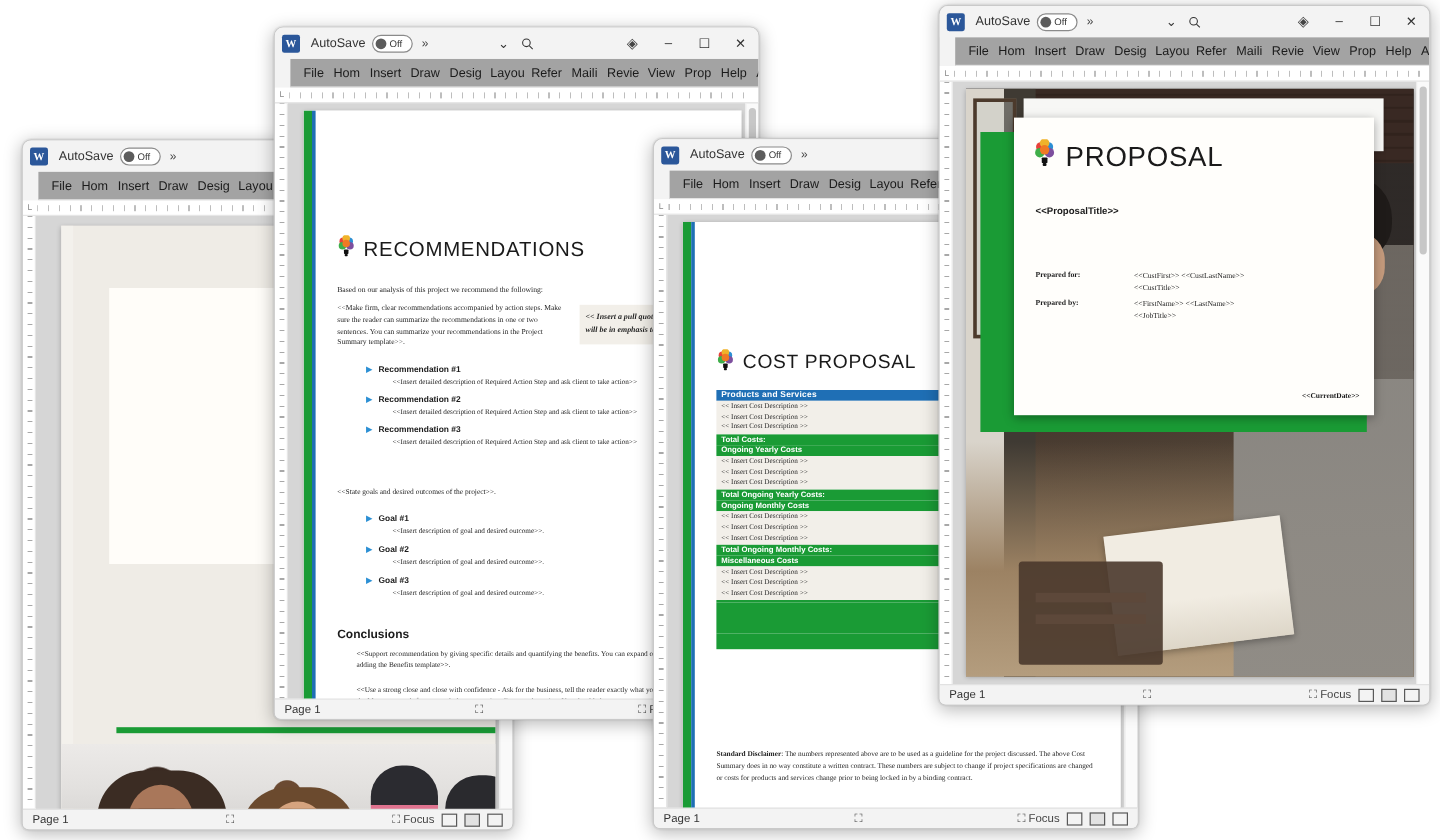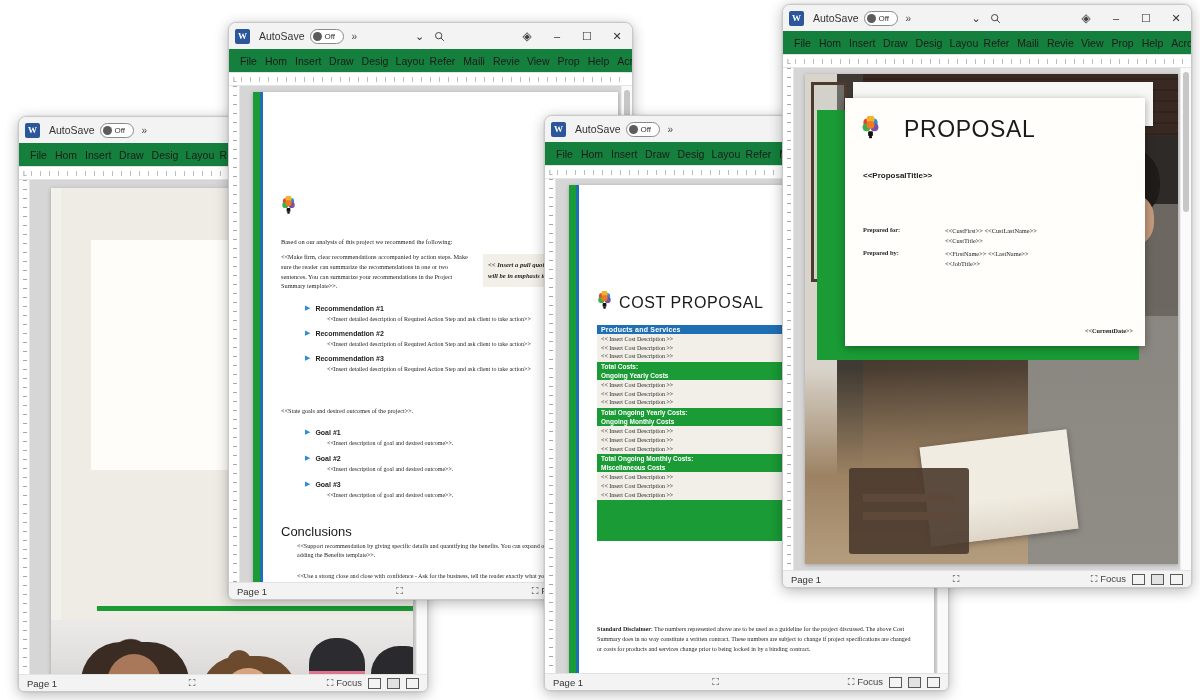--- a/index.html
+++ b/index.html
@@ -53,25 +53,26 @@
   .tbbtn {
     width: 30px; height: 24px;
     display:flex;align-items:center;justify-content:center;
     font-size: 11px; color:#333;
   }
   .diamond { font-size: 12px; color:#444; }
 
   .ribbon {
     height: 24px; flex:0 0 24px;
     display:flex; align-items:center;
-    background:#15803d;
+    background:#a3a3a3;
     padding: 0 4px 0 7px;
     gap: 0px;
     border-bottom: 1px solid #e3e3e3;
     overflow:hidden;
+    margin-left:13px;
   }
   .rtab {
     font-size: 10.5px; color:#1b1b1b;
     padding: 2px 4px; white-space: nowrap;
     overflow:hidden; max-width: 34px; text-overflow: clip;
     flex: 0 0 auto;
   }
   .rtab.file { max-width:none; }
   .ruler {
     height: 13px; flex:0 0 13px; background:#fff;
@@ -299,20 +300,21 @@
               <circle cx="8" cy="8" r="5" fill="#e8413b"></circle>
                 <circle cx="16" cy="8" r="5" fill="#2b8fd4"></circle>
               <circle cx="12" cy="4" r="5" fill="#f0b32a"></circle>
                 <circle cx="7" cy="14" r="5" fill="#3fae49"></circle>
               <circle cx="17" cy="14" r="5" fill="#7d4f9e"></circle>
                 <circle cx="12" cy="11" r="5" fill="#f07a23"></circle>
               <rect x="9" y="19" width="6" height="6" rx="1" fill="#111"></rect>
                 <rect x="10" y="25" width="4" height="3" rx="1" fill="#111"></rect>
             </svg>
           </span>
+          <span class="doc-h1" style="font-size:17px;">RECOMMENDATIONS</span>
         </div>
 
         <div class="flt body-ser" style="left:28px; top:145px; right:22px; font-size:6.4px; line-height:1.5;">Based on our analysis of this project we recommend the following:</div>
 
         <div class="flt body-ser" style="left:28px; top:160px; width:188px; font-size:6.3px; line-height:1.55;">&lt;&lt;Make firm, clear recommendations accompanied by action steps.  Make sure the reader can summarize the recommendations in one or two sentences.  You can summarize your recommendations in the Project Summary template&gt;&gt;.</div>
 
         <div class="flt body-ser" style="left:230px; top:162px; width:90px; font-size:6.6px; font-weight:bold; font-style:italic; line-height:1.6; background:#f2efe9; padding:6px 5px;">&lt;&lt; Insert a pull quote that will be in emphasis text &gt;&gt;</div>
 
         <div class="flt" style="left:52px; top:212px; right:20px;">
           <div style="margin-bottom:7px;">
@@ -357,21 +359,21 @@
           </div>
           <div>
             <div style="display:flex;gap:5px;align-items:center;">
               <span style="color:#2b8fd4;font-size:7px;">▶</span>
               <span style="font-size:7px;font-weight:bold;color:#1b1b1b;">Goal #3</span>
             </div>
             <div class="body-ser" style="font-size:6px;margin:4px 0 0 22px;">&lt;&lt;Insert description of goal and desired outcome&gt;&gt;.</div>
           </div>
         </div>
 
-        <div class="flt" style="left:28px; top:432px; font-size:13px; font-weight:normal; color:#1b1b1b;">Conclusions</div>
+        <div class="flt" style="left:28px; top:432px; font-size:10px; font-weight:bold; color:#1b1b1b;">Conclusions</div>
         <div class="flt body-ser" style="left:44px; top:450px; right:18px; font-size:6.1px; line-height:1.55;">&lt;&lt;Support recommendation by giving specific details and quantifying the benefits.  You can expand on the benefits by adding the Benefits template&gt;&gt;.</div>
         <div class="flt body-ser" style="left:44px; top:480px; right:18px; font-size:6.1px; line-height:1.55;">&lt;&lt;Use a strong close and close with confidence - Ask for the business, tell the reader exactly what you want him or her to do.  Many proposals forget to ask the prospective client to take action.  You should also restate your request for action in the Project Summary template&gt;&gt;.</div>
 
       </div>
       <div class="vscroll">
         <div class="thumb" style="top:4px;height:120px;"></div>
       </div>
     </div>
     <div class="statusbar">
       <span class="sb-page">Page 1</span>
@@ -615,21 +617,21 @@
           <div class="flt" style="left:44px;bottom:10px;width:120px;height:86px;background:#4a392c;border-radius:3px;opacity:.9;"></div>
           <div class="flt" style="left:58px;bottom:44px;width:92px;height:8px;background:#5d483a;"></div>
           <div class="flt" style="left:58px;bottom:62px;width:92px;height:8px;background:#5d483a;"></div>
         </div>
 
         <div class="flt grn-bar" style="left:12px; top:36px; width:322px; height:250px;"></div>
 
         <div class="flt" style="left:48px; top:8px; width:300px; height:44px; background:#f7f7f5; box-shadow:0 1px 3px rgba(0,0,0,.3);"></div>
 
         <div class="flt" style="left:40px; top:24px; width:300px; height:248px; background:#fffefb; box-shadow:0 2px 8px rgba(0,0,0,.35);">
-          <div style="position:absolute;left:16px;top:18px;display:flex;gap:24px;">
+          <div style="position:absolute;left:16px;top:18px;display:flex;align-items:center;gap:8px;">
             <span class="lamp">
               <svg width="19" height="24" viewBox="0 0 24 30">
                 <circle cx="8" cy="8" r="5" fill="#e8413b"></circle>
                   <circle cx="16" cy="8" r="5" fill="#2b8fd4"></circle>
                 <circle cx="12" cy="4" r="5" fill="#f0b32a"></circle>
                   <circle cx="7" cy="14" r="5" fill="#3fae49"></circle>
                 <circle cx="17" cy="14" r="5" fill="#7d4f9e"></circle>
                   <circle cx="12" cy="11" r="5" fill="#f07a23"></circle>
                 <rect x="9" y="19" width="6" height="6" rx="1" fill="#111"></rect>
                   <rect x="10" y="25" width="4" height="3" rx="1" fill="#111"></rect>

